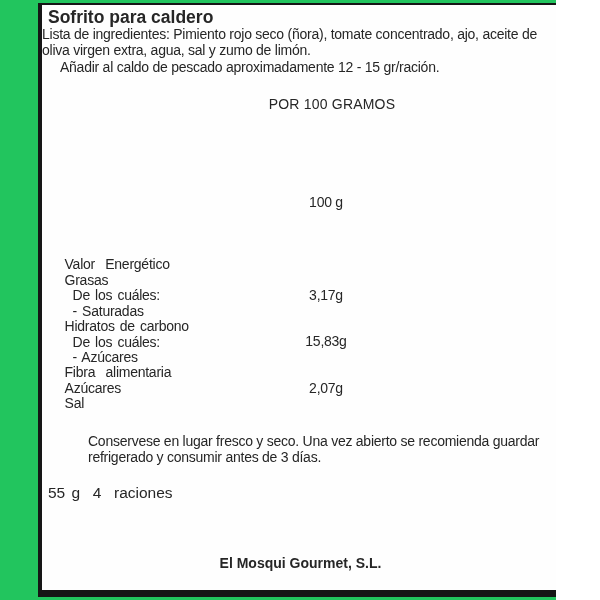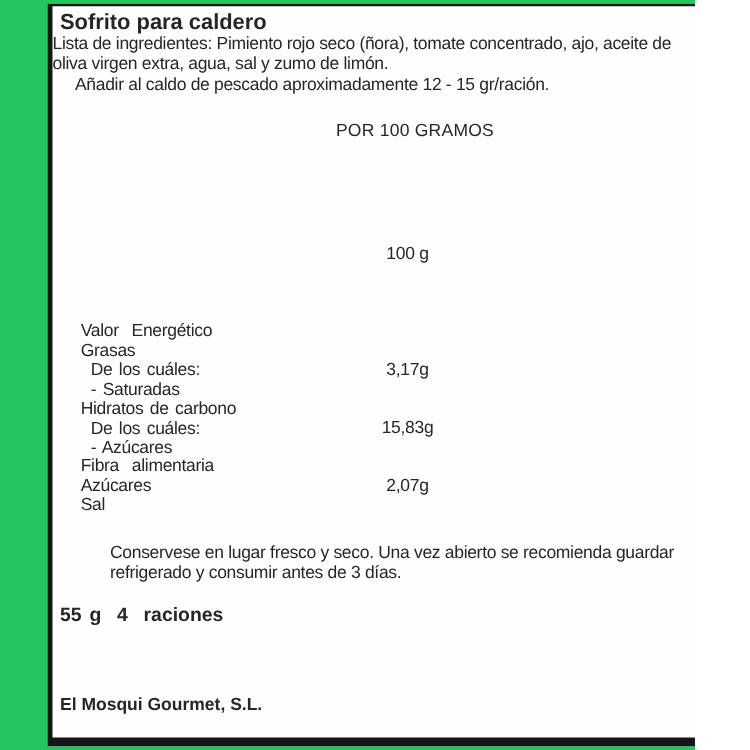--- a/index.html
+++ b/index.html
@@ -42,25 +42,25 @@
   .n-row { position: relative; height: 15.45px; }
   .n-label { margin-left: 8px; word-spacing: 1.5px; }
   .n-row.indent .n-label { margin-left: 16px; }
   .n-value {
     position: absolute; left: 204px; top: 0;
     width: 160px; text-align: center;
   }
   .storage { left: 6px; top: 429px; width: 462px; margin-left: 40px; }
   .weight {
     left: 6px; top: 480px;
-    font-size: 15.5px; font-weight: bold;
+    font-size: 15.5px; font-weight: normal;
     letter-spacing: 0; word-spacing: 2px;
   }
   .mfr { left: 6px; top: 517px; width: 505px; line-height: 16.7px; }
-  .mfr-name { font-weight: bold; letter-spacing: 0; }
+  .mfr-name { font-weight: bold; letter-spacing: 0; text-align: center; }
 </style>
 </head>
 <body>
 
 <div class="page">
   <div class="label-box">
 
     <div class="abs txt title">Sofrito para caldero</div>
 
     <div class="abs txt ingredients">Lista de ingredientes: Pimiento rojo seco (ñora), tomate concentrado, ajo, aceite de oliva virgen extra, agua, sal y zumo de limón.</div>

